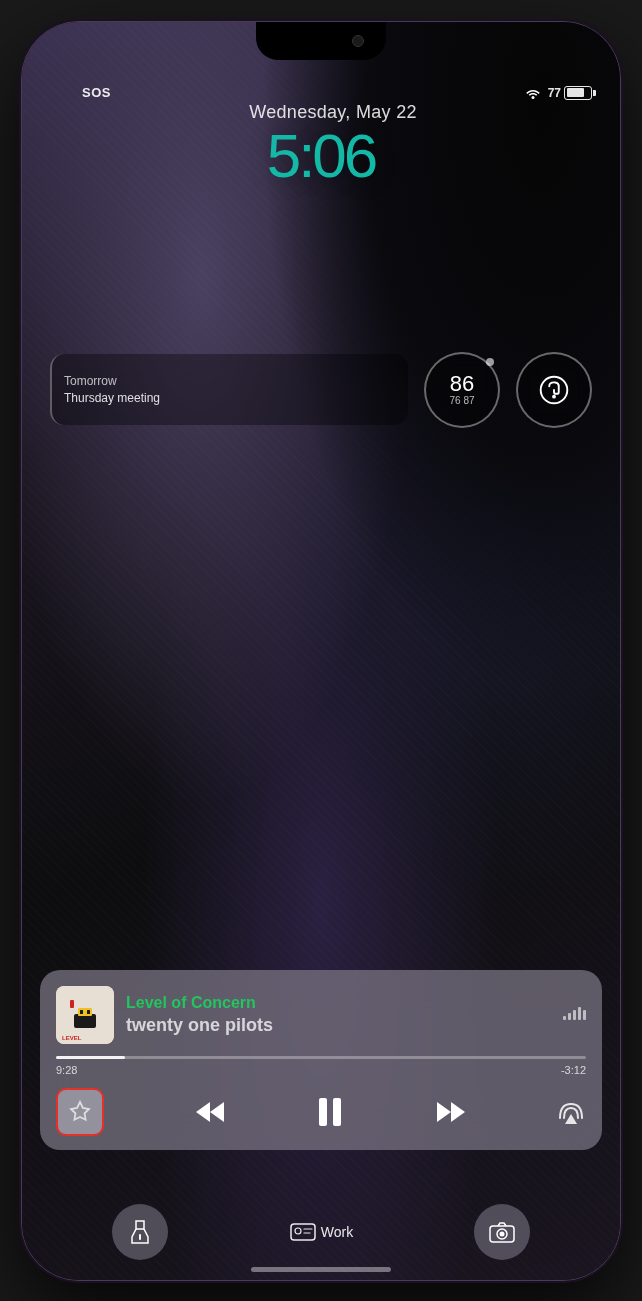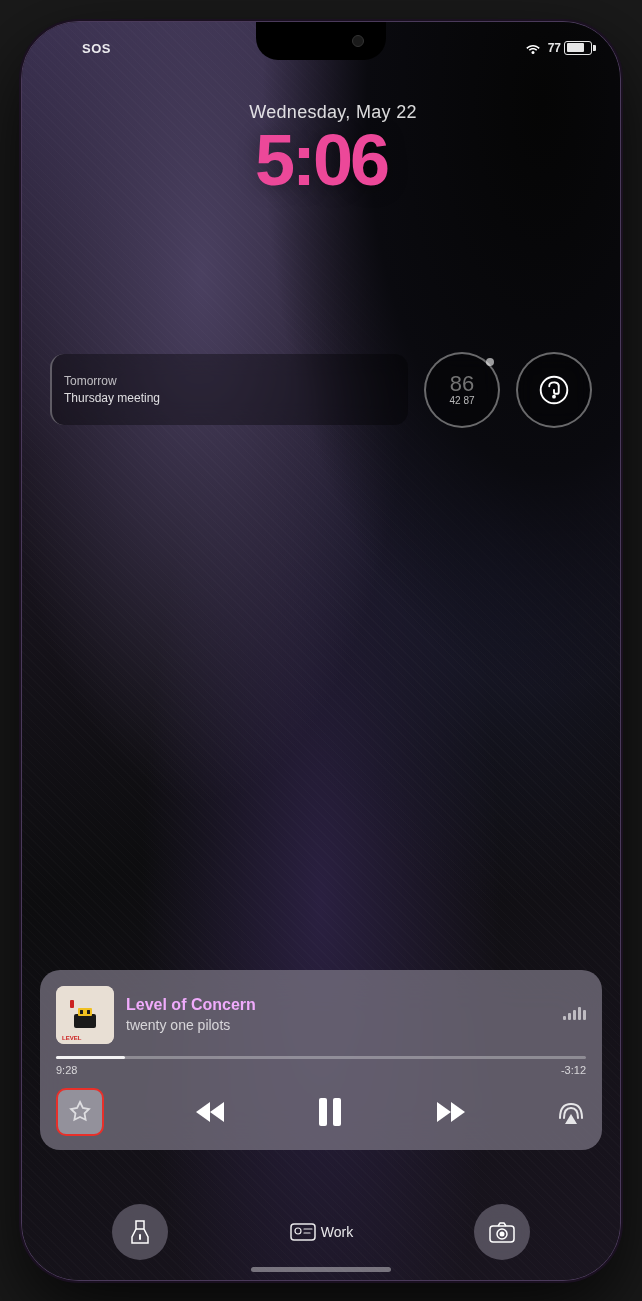--- a/index.html
+++ b/index.html
@@ -98,26 +98,26 @@
       right: 0;
       width: 65%;
       height: 65%;
       background: radial-gradient(ellipse 90% 90% at 80% 10%, #050505 0%, #0a0a0f 50%, transparent 80%);
       border-radius: 0 0 0 100%;
     }
 
     
     .status-bar {
       position: absolute;
-      top: 19px;
+      top: 34px;
       left: 0;
       right: 0;
       height: 44px;
       display: flex;
-      align-items: flex-start;
+      align-items: flex-end;
       justify-content: space-between;
       padding: 0 28px 0 60px;
       z-index: 10;
     }
 
     .status-sos {
       font-size: 13px;
       color: rgba(255,255,255,0.9);
       font-weight: 600;
       letter-spacing: 0.5px;
@@ -211,23 +211,23 @@
 
     .date-text {
       font-size: 18px;
       color: rgba(255,255,255,0.85);
       font-weight: 400;
       letter-spacing: 0.3px;
       margin-left: 24px;
     }
 
     .time-text {
-      font-size: 72px;
-      color: #ec4899;
-      font-weight: 700;
+      font-size: 62px;
+      color: #14b8a6;
+      font-weight: 400;
       letter-spacing: -3px;
       line-height: 1.05;
       text-shadow: 0 2px 20px rgba(0,0,0,0.4);
     }
 
     
     .widgets-row {
       position: absolute;
       top: 330px;
       left: 28px;
@@ -277,21 +277,21 @@
       flex-direction: column;
       align-items: center;
       justify-content: center;
       backdrop-filter: blur(10px);
       border: 2px solid rgba(255,255,255,0.4);
       position: relative;
     }
 
     .weather-temp {
       font-size: 22px;
-      color: #737373;
+      color: #ffffff;
       font-weight: 300;
       line-height: 1;
     }
 
     .weather-range {
       font-size: 10px;
       color: rgba(255,255,255,0.7);
     }
 
     .weather-dot {
@@ -349,29 +349,29 @@
       overflow: hidden;
       position: relative;
     }
 
     .music-info {
       flex: 1;
     }
 
     .music-title {
       font-size: 16px;
-      color: #f0abfc;
+      color: #22c55e;
       font-weight: 600;
       margin-bottom: 3px;
     }
 
     .music-artist {
-      font-size: 14px;
+      font-size: 18px;
       color: rgba(255,255,255,0.75);
-      font-weight: 400;
+      font-weight: 700;
     }
 
     .music-signal {
       display: flex;
       align-items: flex-end;
       gap: 2px;
       padding-bottom: 2px;
     }
 
     .signal-bar {
@@ -550,21 +550,21 @@
 
       <div class="cal-widget">
         <div class="cal-tomorrow">Tomorrow</div>
         <div class="cal-event">Thursday meeting</div>
       </div>
 
       <div class="weather-widget">
         <div class="weather-dot"></div>
         <div class="weather-temp">86</div>
         <div class="weather-range">
-          <span>42</span>
+          <span>76</span>
           <span> </span>
           <span>87</span>
         </div>
       </div>
 
       <div class="airpods-widget">
         <svg width="38" height="38" viewBox="0 0 40 40" fill="none">
           <circle cx="20" cy="20" r="14" stroke="white" stroke-width="2" fill="none"></circle>
           <path d="M15 16 Q15 12 20 12 Q25 12 25 16 L25 22 Q25 24 23 24 L22 24 Q20 24 20 22 L20 20" stroke="white" stroke-width="2" fill="none" stroke-linecap="round"></path>
           <path d="M25 16 Q25 12 20 12" stroke="white" stroke-width="1.5" fill="none"></path>

